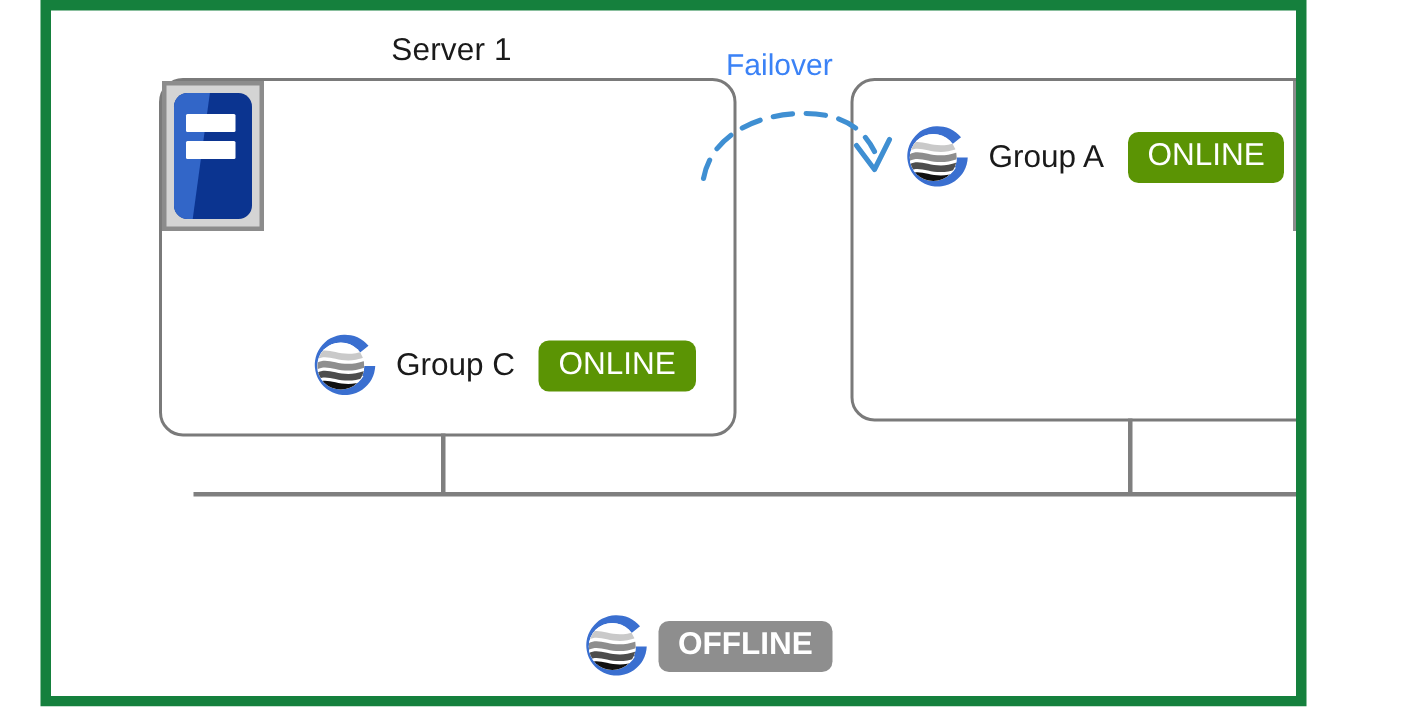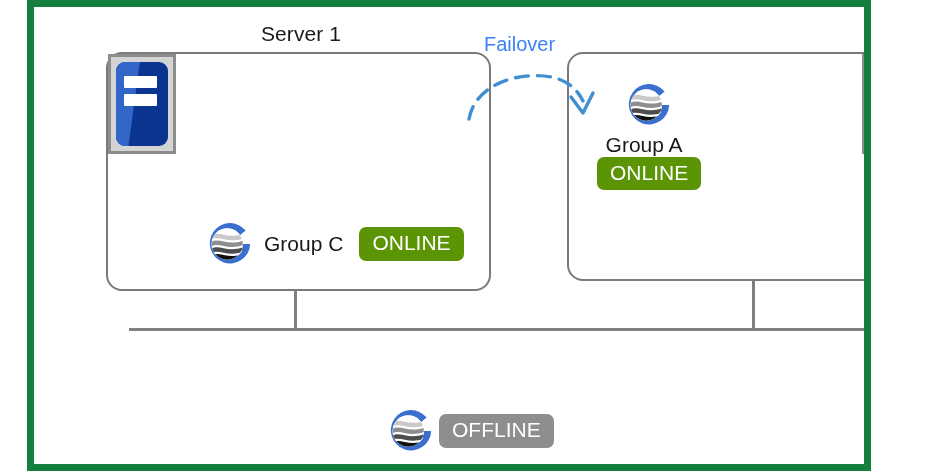--- a/index.html
+++ b/index.html
@@ -88,21 +88,21 @@
   .bar-bottom { top: 38%; }
 
   
   .group-row {
     position: absolute;
     display: flex;
     align-items: center;
     white-space: nowrap;
   }
   #group-c { left: 168px; top: 209px; }
-  #group-a { left: 563px; top: 70px; flex-direction: column; }
+  #group-a { left: 563px; top: 70px; }
   #group-b { left: 349px; top: 396px; }
 
   .group-logo {
     width: 56px;
     height: 56px;
     flex: 0 0 auto;
     display: block;
   }
   .group-label {
     font-size: 21px;
@@ -112,21 +112,21 @@
   }
   .status-badge {
     display: inline-block;
     font-size: 21px;
     color: #ffffff;
     padding: 5px 13px 6px 13px;
     border-radius: 7px;
     line-height: 1.05;
   }
   .status-online  { background: #5b9404; }
-  .status-offline { background: #8e8e8e; }
+  .status-offline { background: #8e8e8e; font-weight: bold; }
 
   
   .wire {
     position: absolute;
     background: #7f7f7f;
   }
   #bus-line       { left: 95px;  top: 321px; width: 779px; height: 3px; }
   #drop-left      { left: 260px; top: 282px; width: 3px;  height: 40px; }
   #drop-right     { left: 718px; top: 272px; width: 3px;  height: 50px; }
 

